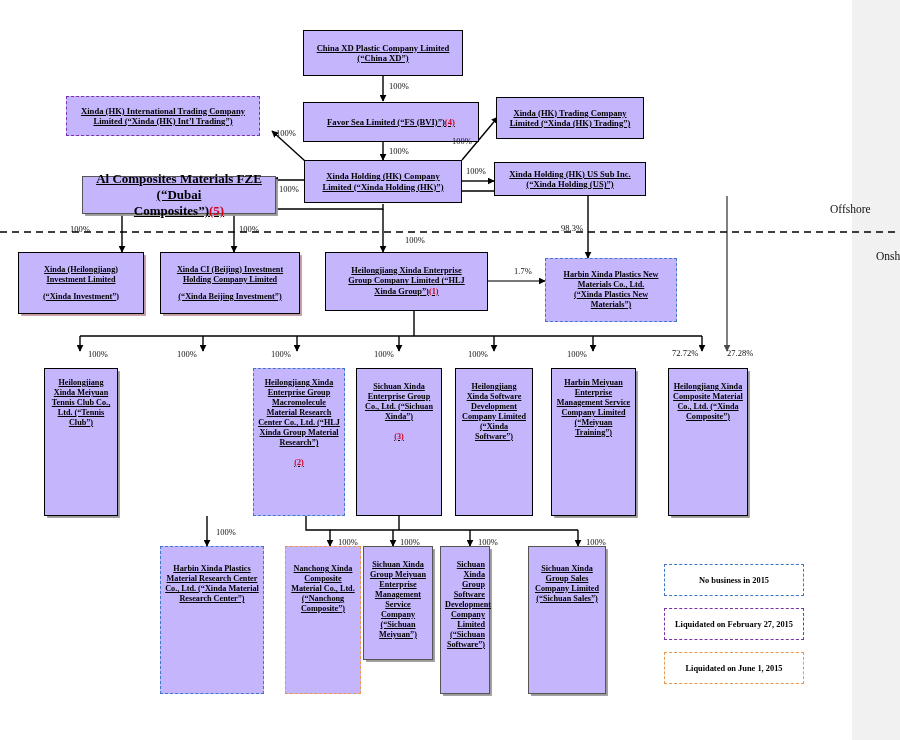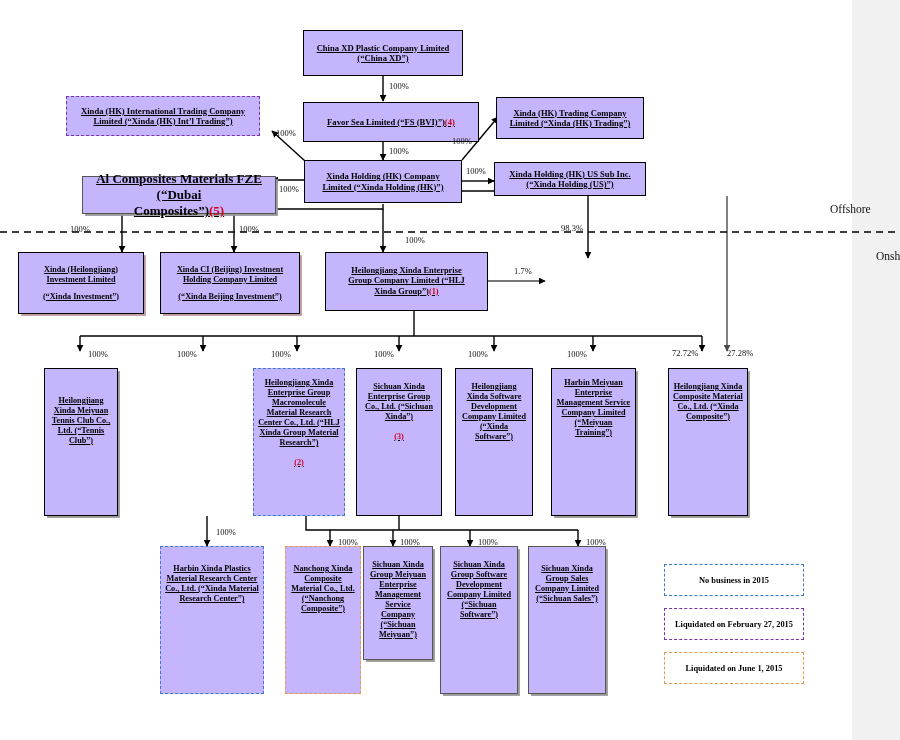--- a/index.html
+++ b/index.html
@@ -202,22 +202,30 @@
   </div>
 
   <div class="node solid" style="left:325px;top:252px;width:163px;height:59px;font-size:8.4px;">
     <div class="inner">
       <div>Heilongjiang Xinda Enterprise</div>
       <div>Group Company Limited (“HLJ</div>
       <div><span>Xinda Group”)</span><span class="fn">(1)</span></div>
     </div>
   </div>
 
-
-  <div class="node solid-sh" style="left:44px;top:368px;width:74px;height:148px;font-size:8.2px;align-items:flex-start;padding-top:27px;">
+  <div class="node dash-blue" style="left:545px;top:258px;width:132px;height:64px;font-size:8.2px;">
+    <div class="inner">
+      <div>Harbin Xinda Plastics New</div>
+      <div>Materials Co., Ltd.</div>
+      <div>(“Xinda Plastics New</div>
+      <div>Materials”)</div>
+    </div>
+  </div>
+
+  <div class="node solid-sh" style="left:44px;top:368px;width:74px;height:148px;font-size:8.2px;align-items:flex-start;padding-top:9px;">
     <div class="inner">Heilongjiang Xinda Meiyuan Tennis Club Co., Ltd. (“Tennis Club”)</div>
   </div>
 
 
   <div class="node dash-blue" style="left:253px;top:368px;width:92px;height:148px;font-size:8.2px;align-items:flex-start;padding-top:9px;">
     <div class="inner">
       <span>Heilongjiang Xinda Enterprise Group Macromolecule Material Research Center Co., Ltd. (“HLJ Xinda Group Material Research”)</span>
       <div style="height:10px;"></div>
       <div class="fn">(2)</div>
     </div>
@@ -248,21 +256,21 @@
   </div>
 
   <div class="node dash-orange" style="left:285px;top:546px;width:76px;height:148px;font-size:8.2px;align-items:flex-start;padding-top:17px;">
     <div class="inner">Nanchong Xinda Composite Material Co., Ltd. (“Nanchong Composite”)</div>
   </div>
 
   <div class="node gray-sh" style="left:363px;top:546px;width:70px;height:114px;font-size:8.2px;align-items:flex-start;padding-top:13px;">
     <div class="inner">Sichuan Xinda Group Meiyuan Enterprise Management Service Company (“Sichuan Meiyuan”)</div>
   </div>
 
-  <div class="node gray-sh" style="left:440px;top:546px;width:78px;height:148px;font-size:8.2px;align-items:flex-start;padding-top:13px;">
+  <div class="node gray-sh" style="left:440px;top:546px;width:50px;height:148px;font-size:8.2px;align-items:flex-start;padding-top:13px;text-align:right;">
     <div class="inner">Sichuan Xinda Group Software Development Company Limited (“Sichuan Software”)</div>
   </div>
 
   <div class="node gray-sh" style="left:528px;top:546px;width:78px;height:148px;font-size:8.2px;align-items:flex-start;padding-top:17px;">
     <div class="inner">Sichuan  Xinda Group Sales Company Limited (“Sichuan Sales”)</div>
   </div>
 
   <div class="pct" style="left:389px;top:81px;">100%</div>
   <div class="pct" style="left:389px;top:146px;">100%</div>
   <div class="pct" style="left:452px;top:136px;">100%</div>

